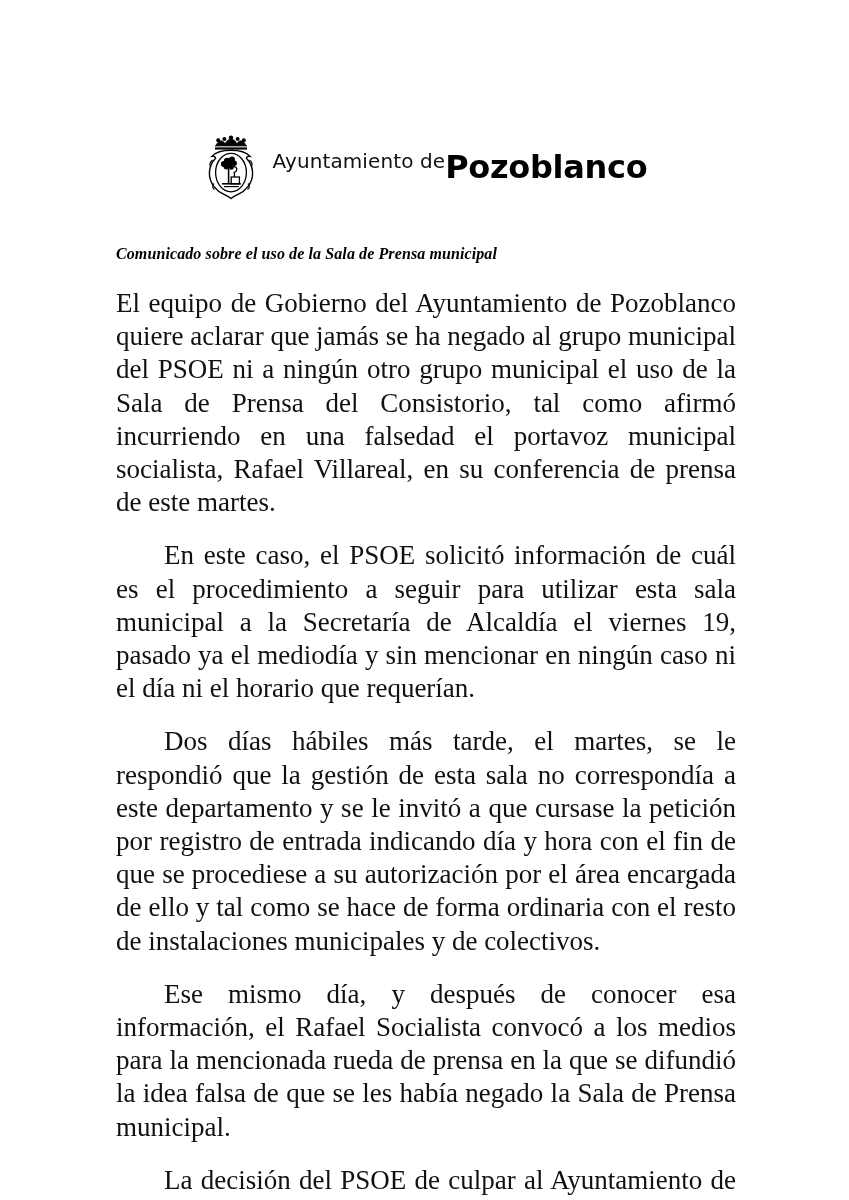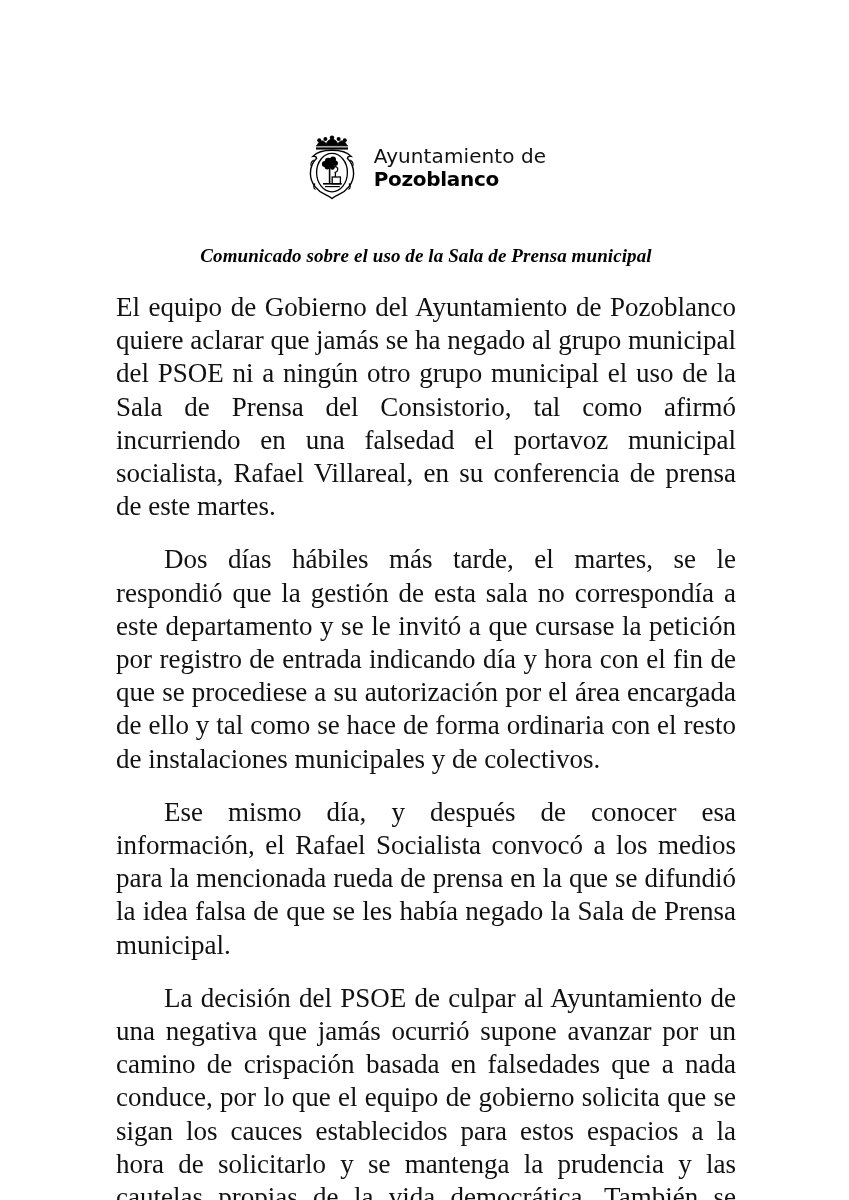--- a/index.html
+++ b/index.html
@@ -29,53 +29,53 @@
     gap: 13px;
   }
   .crest {
     width: 58px;
     height: 68px;
     flex: 0 0 auto;
     display: block;
   }
   .brand-text {
     display: flex;
-    flex-direction: column;
+    flex-direction: row;
     justify-content: center;
     line-height: 1;
   }
   .brand-line1 {
     font-family: "DejaVu Sans", "Liberation Sans", sans-serif;
     font-size: 20px;
     font-weight: 400;
     letter-spacing: 0.1px;
     color: #111111;
     margin-bottom: 3px;
   }
   .brand-line2 {
     font-family: "DejaVu Sans", "Liberation Sans", sans-serif;
-    font-size: 20px;
+    font-size: 32px;
     font-weight: 700;
     letter-spacing: -0.3px;
     color: #000000;
   }
 
   
   .doc-body {
     position: absolute;
     left: 116px;
     top: 245px;
     width: 620px;
   }
   .doc-title {
     font-family: "Liberation Serif", "DejaVu Serif", serif;
     font-style: italic;
     font-weight: 700;
-    font-size: 19px;
-    text-align: center;
+    font-size: 16px;
+    text-align: left;
     color: #000000;
     margin: 0 0 24px 0;
     letter-spacing: 0.1px;
   }
   .para {
     font-family: "Liberation Serif", "DejaVu Serif", serif;
     font-size: 27px;
     line-height: 33.2px;
     color: #111111;
     text-align: justify;
@@ -157,18 +157,19 @@
     <div class="brand-text">
       <div class="brand-line1">Ayuntamiento de</div>
       <div class="brand-line2">Pozoblanco</div>
     </div>
   </div>
 
   <div class="doc-body">
     <h1 class="doc-title">Comunicado sobre el uso de la Sala de Prensa municipal</h1>
 
     <p class="para">El equipo de Gobierno del Ayuntamiento de Pozoblanco quiere aclarar que jamás se ha negado al grupo municipal del PSOE ni a ningún otro grupo municipal el uso de la Sala de Prensa del Consistorio, tal como afirmó incurriendo en una falsedad el portavoz municipal socialista, Rafael Villareal, en su conferencia de prensa de este martes.</p>
+    <p class="para indent">En este caso, el PSOE solicitó información de cuál es el procedimiento a seguir para utilizar esta sala municipal a la Secretaría de Alcaldía el viernes 19, pasado ya el mediodía y sin mencionar en ningún caso ni el día ni el horario que requerían.</p>
     <p class="para indent">Dos días hábiles más tarde, el martes, se le respondió que la gestión de esta sala no correspondía a este departamento y se le invitó a que cursase la petición por registro de entrada indicando día y hora con el fin de que se procediese a su autorización por el área encargada de ello y tal como se hace de forma ordinaria con el resto de instalaciones municipales y de colectivos.</p>
     <p class="para indent">Ese mismo día, y después de conocer esa información, el Rafael Socialista convocó a los medios para la mencionada rueda de prensa en la que se difundió la idea falsa de que se les había negado la Sala de Prensa municipal.</p>
     <p class="para indent">La decisión del PSOE de culpar al Ayuntamiento de una negativa que jamás ocurrió supone avanzar por un camino de crispación basada en falsedades que a nada conduce, por lo que el equipo de gobierno solicita que se sigan los cauces establecidos para estos espacios a la hora de solicitarlo y se mantenga la prudencia y las cautelas propias de la vida democrática.  También se recuerda al resto de formaciones y colectivos que la sala de Prensa está disponible pero que es necesario informar por registro de entrada con antelación suficiente y con los datos esenciales para que el espacio se pueda reservar.</p>
   </div>
 
 </div>
 
 </body></html>

